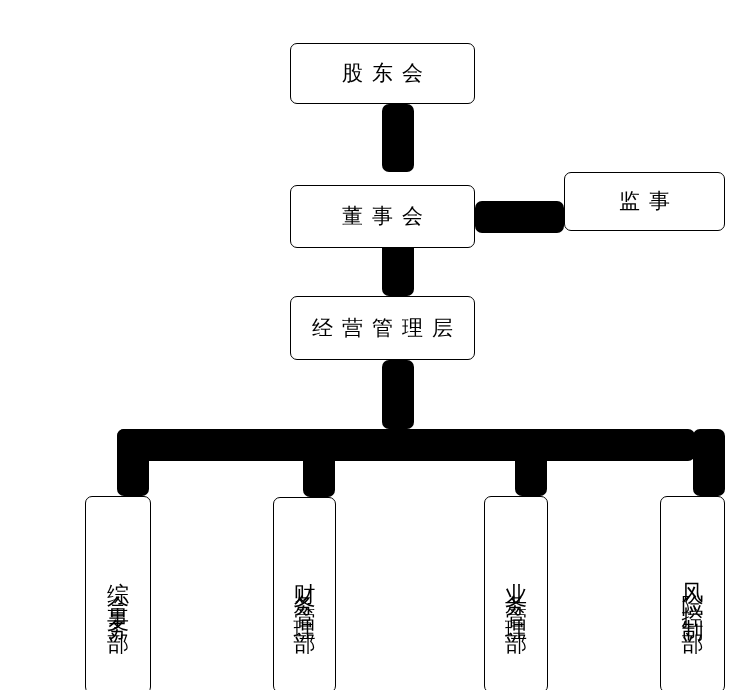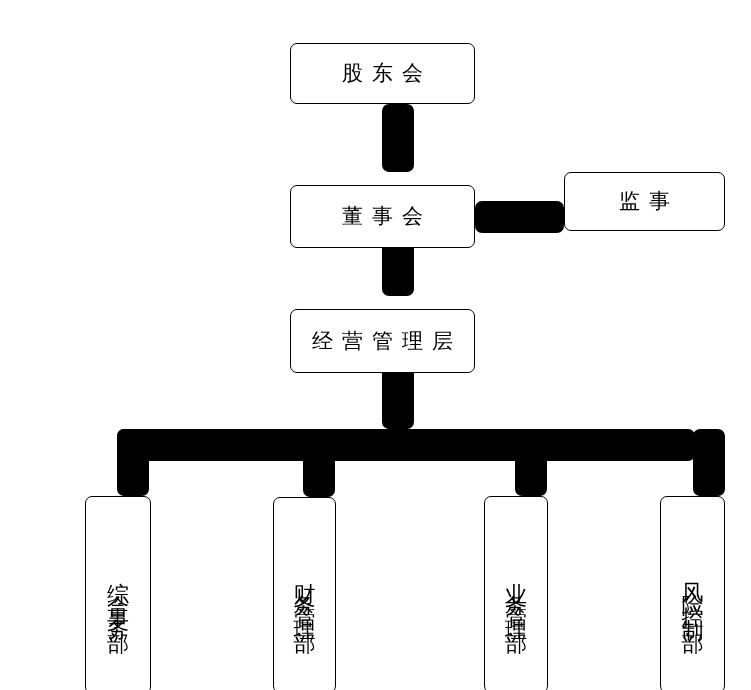--- a/index.html
+++ b/index.html
@@ -37,21 +37,21 @@
     white-space: normal;
   }
   .line {
     position: absolute;
     background: #000000;
   }
   
   .n-shareholders { left: 258px; top: 11px;  width: 185px; height: 61px; }
   .n-board        { left: 258px; top: 140px; width: 185px; height: 63px; margin-top: 13px; }
   .n-supervisor   { left: 532px; top: 140px; width: 161px; height: 59px; }
-  .n-management   { left: 258px; top: 264px; width: 185px; height: 64px; margin-top: 13px; }
+  .n-management   { left: 258px; top: 264px; width: 185px; height: 64px; }
   .n-dept1        { left: 53px;  top: 464px; width: 66px;  height: 198px; }
   .n-dept2        { left: 241px; top: 465px; width: 63px;  height: 196px; }
   .n-dept3        { left: 452px; top: 464px; width: 64px;  height: 197px; }
   .n-dept4        { left: 628px; top: 464px; width: 65px;  height: 197px; }
   
   .l-sb   { left: 350px; top: 72px;  width: 1.5px;  height: 68px; }
   .l-bm   { left: 350px; top: 203px; width: 1.5px;  height: 61px; }
   .l-bsup { left: 443px; top: 169px; width: 89px;   height: 1.5px; }
   .l-stem { left: 350px; top: 328px; width: 1.5px;  height: 69px; }
   .l-bus  { left: 85px;  top: 397px; width: 578px;  height: 1.5px; }

